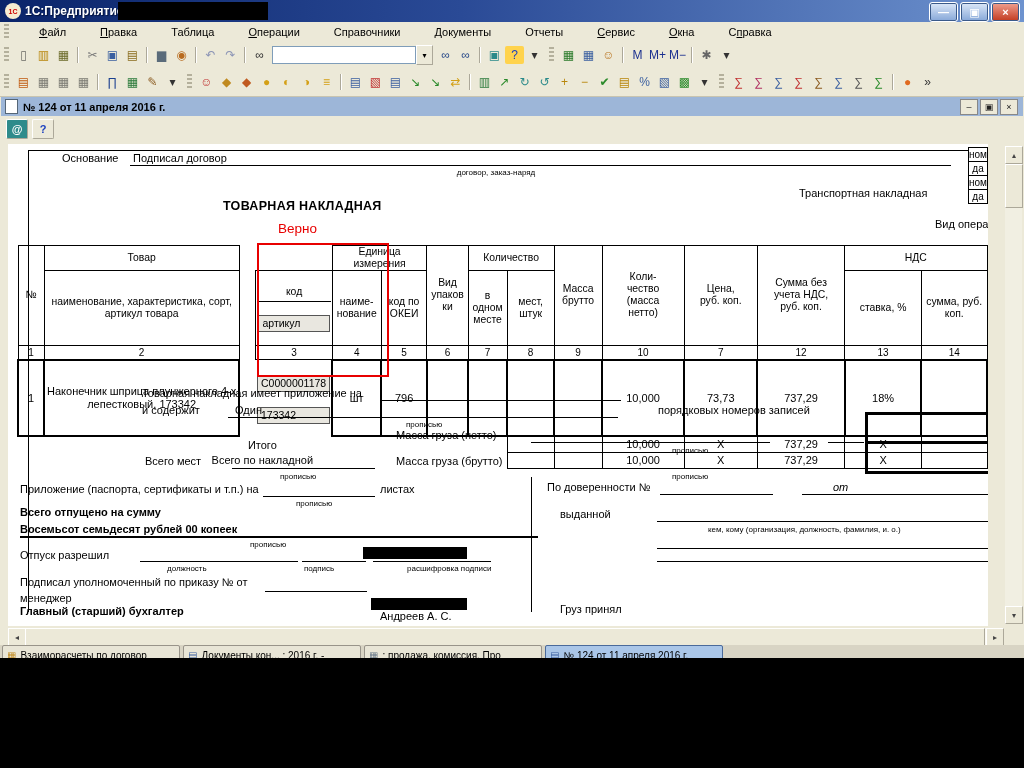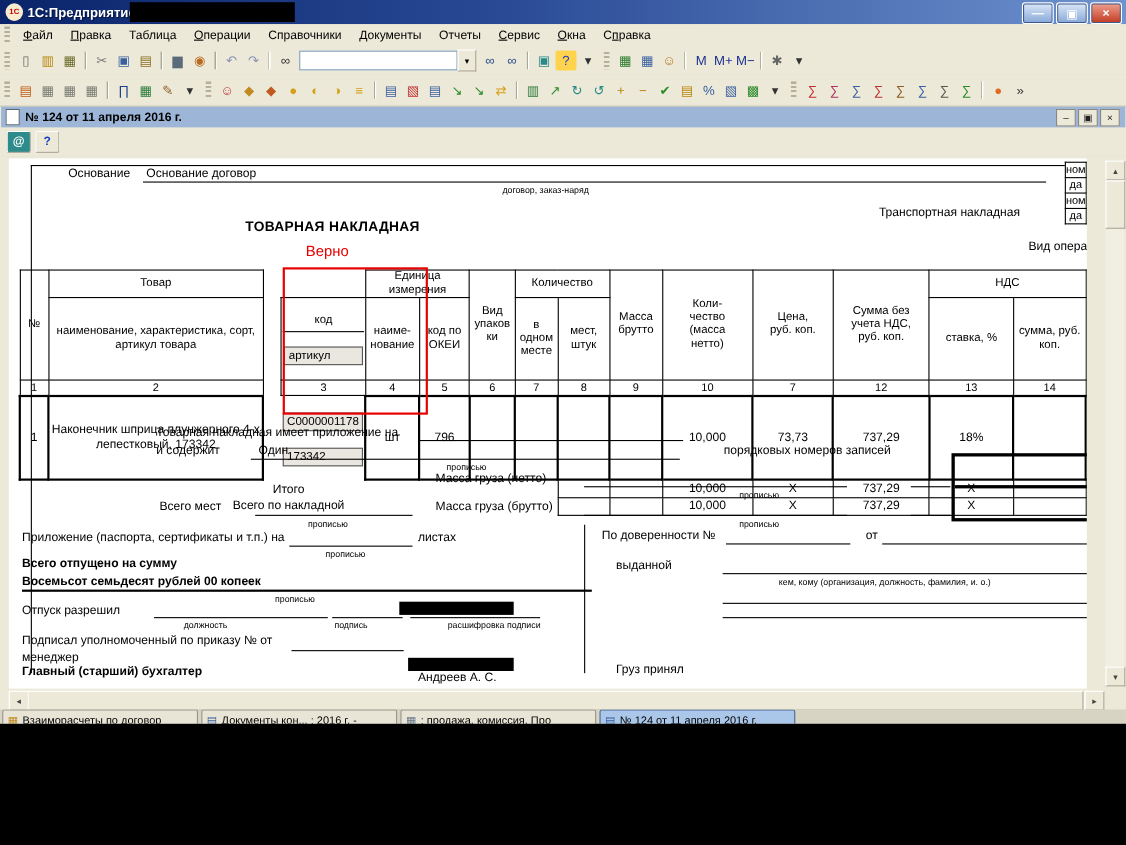--- a/index.html
+++ b/index.html
@@ -15,21 +15,21 @@
   .title-text{color:#fff;font-size:12px;font-weight:bold;text-shadow:1px 1px 1px #00113a;}
   .title-redact{position:absolute;left:118px;top:2px;width:150px;height:18px;background:#000;}
   .wbtns{position:absolute;right:4px;top:2px;display:flex;gap:2px;}
   .wbtn{width:27px;height:18px;border:1px solid #fff;border-radius:3px;
     background:linear-gradient(#dce8f8,#86a7d8);color:#fff;font-size:11px;font-weight:bold;
     display:flex;align-items:center;justify-content:center;box-shadow:inset 0 0 0 1px #3a5a8a;}
   .wbtn.close{background:linear-gradient(#f0a090,#c23a20);}
   
   .menubar{position:absolute;left:0;top:22px;right:0;height:20px;background:#ece9d8;
     display:flex;align-items:center;font-size:11px;border-bottom:1px solid #e0dcc8;}
-  .menu-item{padding:2px 8px;cursor:default;}
+  .menu-item{padding:2px 8px;cursor:default;margin-left:18px;}
   .tbar{position:absolute;left:0;right:0;display:flex;align-items:center;background:#ece9d8;gap:1px;}
   .tb1{top:42px;height:26px;border-bottom:1px solid #ddd9c4;}
   .tb2{top:68px;height:28px;border-bottom:1px solid #c8c4b0;}
   .ti{width:19px;height:18px;display:flex;align-items:center;justify-content:center;
       font-size:12px;border-radius:2px;flex:none;}
   .t-sep{width:2px;height:16px;margin:0 3px;background:linear-gradient(90deg,#aca899 50%,#fff 50%);flex:none;}
   .t-grip{width:5px;height:16px;margin:0 4px;flex:none;
       background:repeating-linear-gradient(180deg,#b4b09c 0 2px,transparent 2px 4px);}
   .combo{display:flex;align-items:center;flex:none;margin:0 2px;}
   .combo input{width:138px;height:16px;border:1px solid #7f9db9;font-size:11px;padding:0 2px;}
@@ -119,21 +119,21 @@
   .p2{left:134px;top:260px;} .p2b{left:227px;top:260px;} .u-p2{left:220px;top:273px;width:390px;}
   .p2c{left:650px;top:260px;} .pr1{left:398px;top:276px;}
   .p3{left:388px;top:285px;} .u-p3{left:523px;top:298px;width:239px;} .u-p3r{left:820px;top:298px;width:36px;}
   .pr2{left:664px;top:302px;}
   .p4{left:137px;top:311px;} .u-p4{left:224px;top:324px;width:143px;}
   .p5{left:388px;top:311px;} .u-p5{left:523px;top:324px;width:239px;} .u-p5r{left:820px;top:324px;width:36px;}
   .pr3{left:272px;top:328px;} .pr4{left:664px;top:328px;}
   .p6{left:12px;top:339px;} .u-p6{left:255px;top:352px;width:112px;} .p6b{left:372px;top:339px;}
   .pr5{left:288px;top:355px;}
   .p7{left:539px;top:337px;} .u-p7{left:652px;top:350px;width:113px;}
-  .p7b{left:779px;top:337px;} .u-p7b{left:794px;top:350px;width:200px;}
+  .p7b{left:825px;top:337px;font-style:italic;} .u-p7b{left:794px;top:350px;width:200px;}
   .p8{left:12px;top:362px;}
   .p9{left:552px;top:364px;} .u-p9{left:649px;top:377px;width:345px;}
   .p9h{left:700px;top:381px;}
   .p10{left:12px;top:379px;} .u-p10{left:12px;top:392px;width:518px;border-bottom-width:2px;}
   .pr6{left:242px;top:396px;}
   .u-k2{left:649px;top:404px;width:345px;} .u-k3{left:649px;top:417px;width:345px;}
   .p11{left:12px;top:405px;}
   .u-dl{left:132px;top:417px;width:158px;} .u-pd{left:294px;top:417px;width:64px;} .u-rs{left:365px;top:417px;width:118px;}
   .bb1{left:355px;top:403px;width:104px;height:12px;}
   .l-dl{left:159px;top:420px;} .l-pd{left:296px;top:420px;} .l-rs{left:399px;top:420px;}
@@ -282,21 +282,21 @@
         </span>
     </div>
 
     <div class="formview">
       <div id="form">
         <div class="uline f-topline"></div>
         <div class="vline f-leftline"></div>
         <div class="vline f-divline"></div>
 
         <span class="fi f-osn-l">Основание</span>
-        <span class="fi f-osn-v">Основание договор</span>
+        <span class="fi f-osn-v">Подписал договор</span>
         <div class="uline f-osn-u"></div>
         <span class="fi sm f-osn-h">договор, заказ-наряд</span>
 
         <table class="ctab">
           <tbody>
               <tr>
                 <td>ном</td>
               </tr>
               <tr>
                 <td>да</td>

